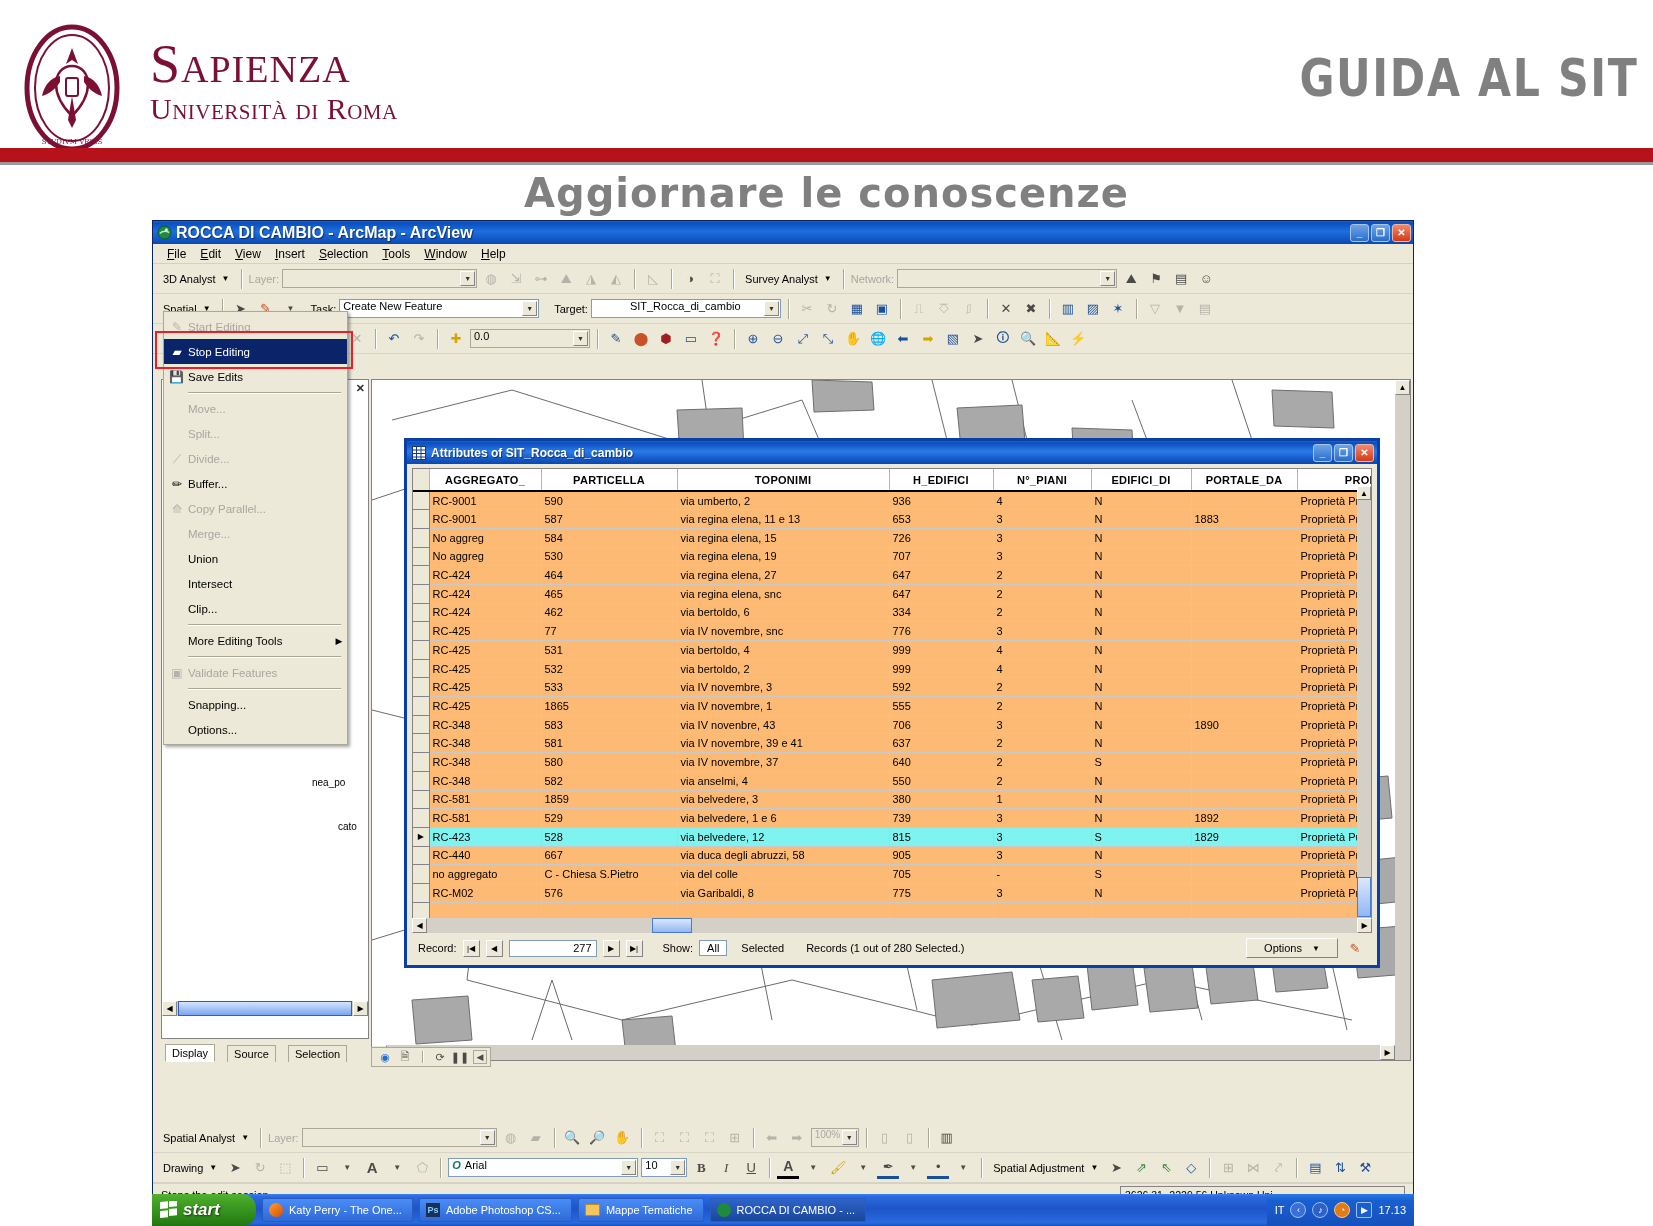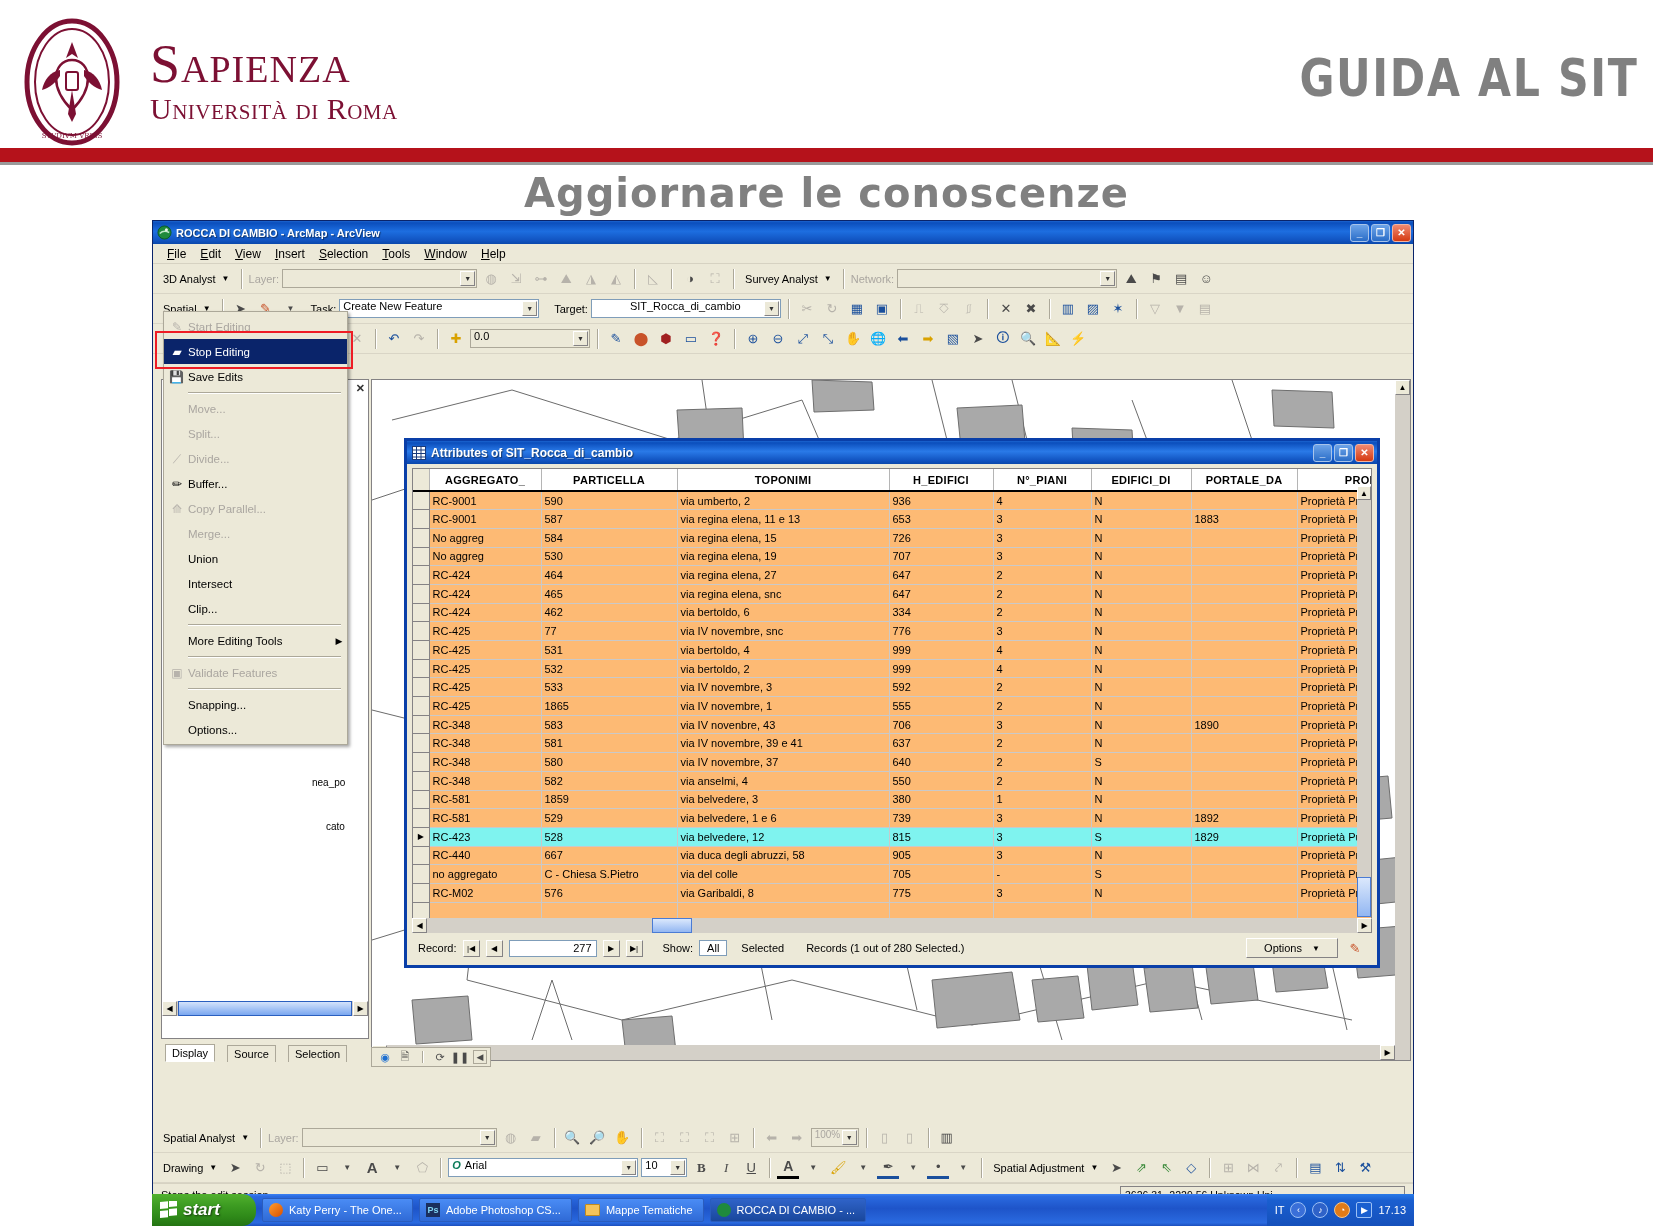--- a/index.html
+++ b/index.html
@@ -7,21 +7,21 @@
   body {
     width:1653px; height:1226px;
     background:#ffffff;
     font-family:"Liberation Sans", sans-serif;
     position:relative;
     overflow:hidden;
   }
 
   
   #slide-header { position:absolute; left:0; top:0; width:1653px; height:160px; background:#fff; }
-  .sap-logo { position:absolute; left:22px; top:18px; width:100px; height:128px; }
+  .sap-logo { position:absolute; left:22px; top:24px; width:100px; height:128px; }
   .sap-logo svg { display:block; }
   .sap-word { position:absolute; left:150px; top:36px; }
   .sap-word .l1 {
     font-family:"Liberation Serif", serif;
     font-size:54px; color:#7c1033; letter-spacing:1px; line-height:56px;
     font-variant:small-caps; font-weight:400;
   }
   .sap-word .l2 {
     font-family:"Liberation Serif", serif;
     font-size:30px; color:#7c1033; letter-spacing:0.5px; line-height:34px;
@@ -47,21 +47,21 @@
   #arcmap-window {
     position:absolute; left:152px; top:220px; width:1262px; height:986px;
     border:1px solid #0a246a; background:#ece9d8;
     font-size:11px;
   }
   #arcmap-titlebar {
     height:23px; background:linear-gradient(to bottom,#1b64cf 0%,#0b4ebc 8%,#1d6ee0 45%,#1153c0 85%,#0a48ab 100%);
     display:flex; align-items:center; color:#fff; padding:0 2px 0 4px;
   }
   #arcmap-titlebar .tb-icon { width:15px; height:15px; margin-right:4px; flex:0 0 auto; }
-  #arcmap-title-text { font-size:11px; font-weight:bold; flex:1 1 auto; white-space:nowrap;
+  #arcmap-title-text { font-size:16px; font-weight:bold; flex:1 1 auto; white-space:nowrap;
      text-shadow:1px 1px 1px rgba(0,0,0,.5); }
   .win-btns { display:flex; gap:2px; align-items:center; }
   .win-btn {
     width:19px; height:18px; border:1px solid #a8c4ea; border-radius:3px;
     background:linear-gradient(to bottom,#6ea4e8,#2a6dc8);
     color:#fff; font-size:10px; line-height:16px; text-align:center; font-weight:bold;
   }
   .win-btn.close { background:linear-gradient(to bottom,#f08a72,#d53a12); border-color:#f2b4a2; }
 
   #menubar { height:20px; background:#ece9d8; border-bottom:1px solid #d6d2c2;
@@ -475,21 +475,21 @@
   <div id="redbox-highlight"></div>
 
   <div id="toc-panel">
     <div id="toc-close">✕</div>
     <div id="toc-labels">
       <div>nterv</div>
       <div style="height:190px"></div>
       <div>orrezio</div>
       <div style="margin-top:-26px">orrezio</div>
       <div>nea_po</div>
-      <div style="margin-left:14px">cato</div>
+      <div style="margin-left:26px">cato</div>
     </div>
     <div id="toc-scroll">
       <div class="sb-btn">◀</div>
       <div class="sb-thumb"></div>
       <div class="sb-btn">▶</div>
     </div>
   </div>
   <div id="toc-tabs" style="position:absolute; left:8px; top:820px; z-index:21;">
     <div class="toc-tab active">Display</div>
     <div class="toc-tab">Source</div>

